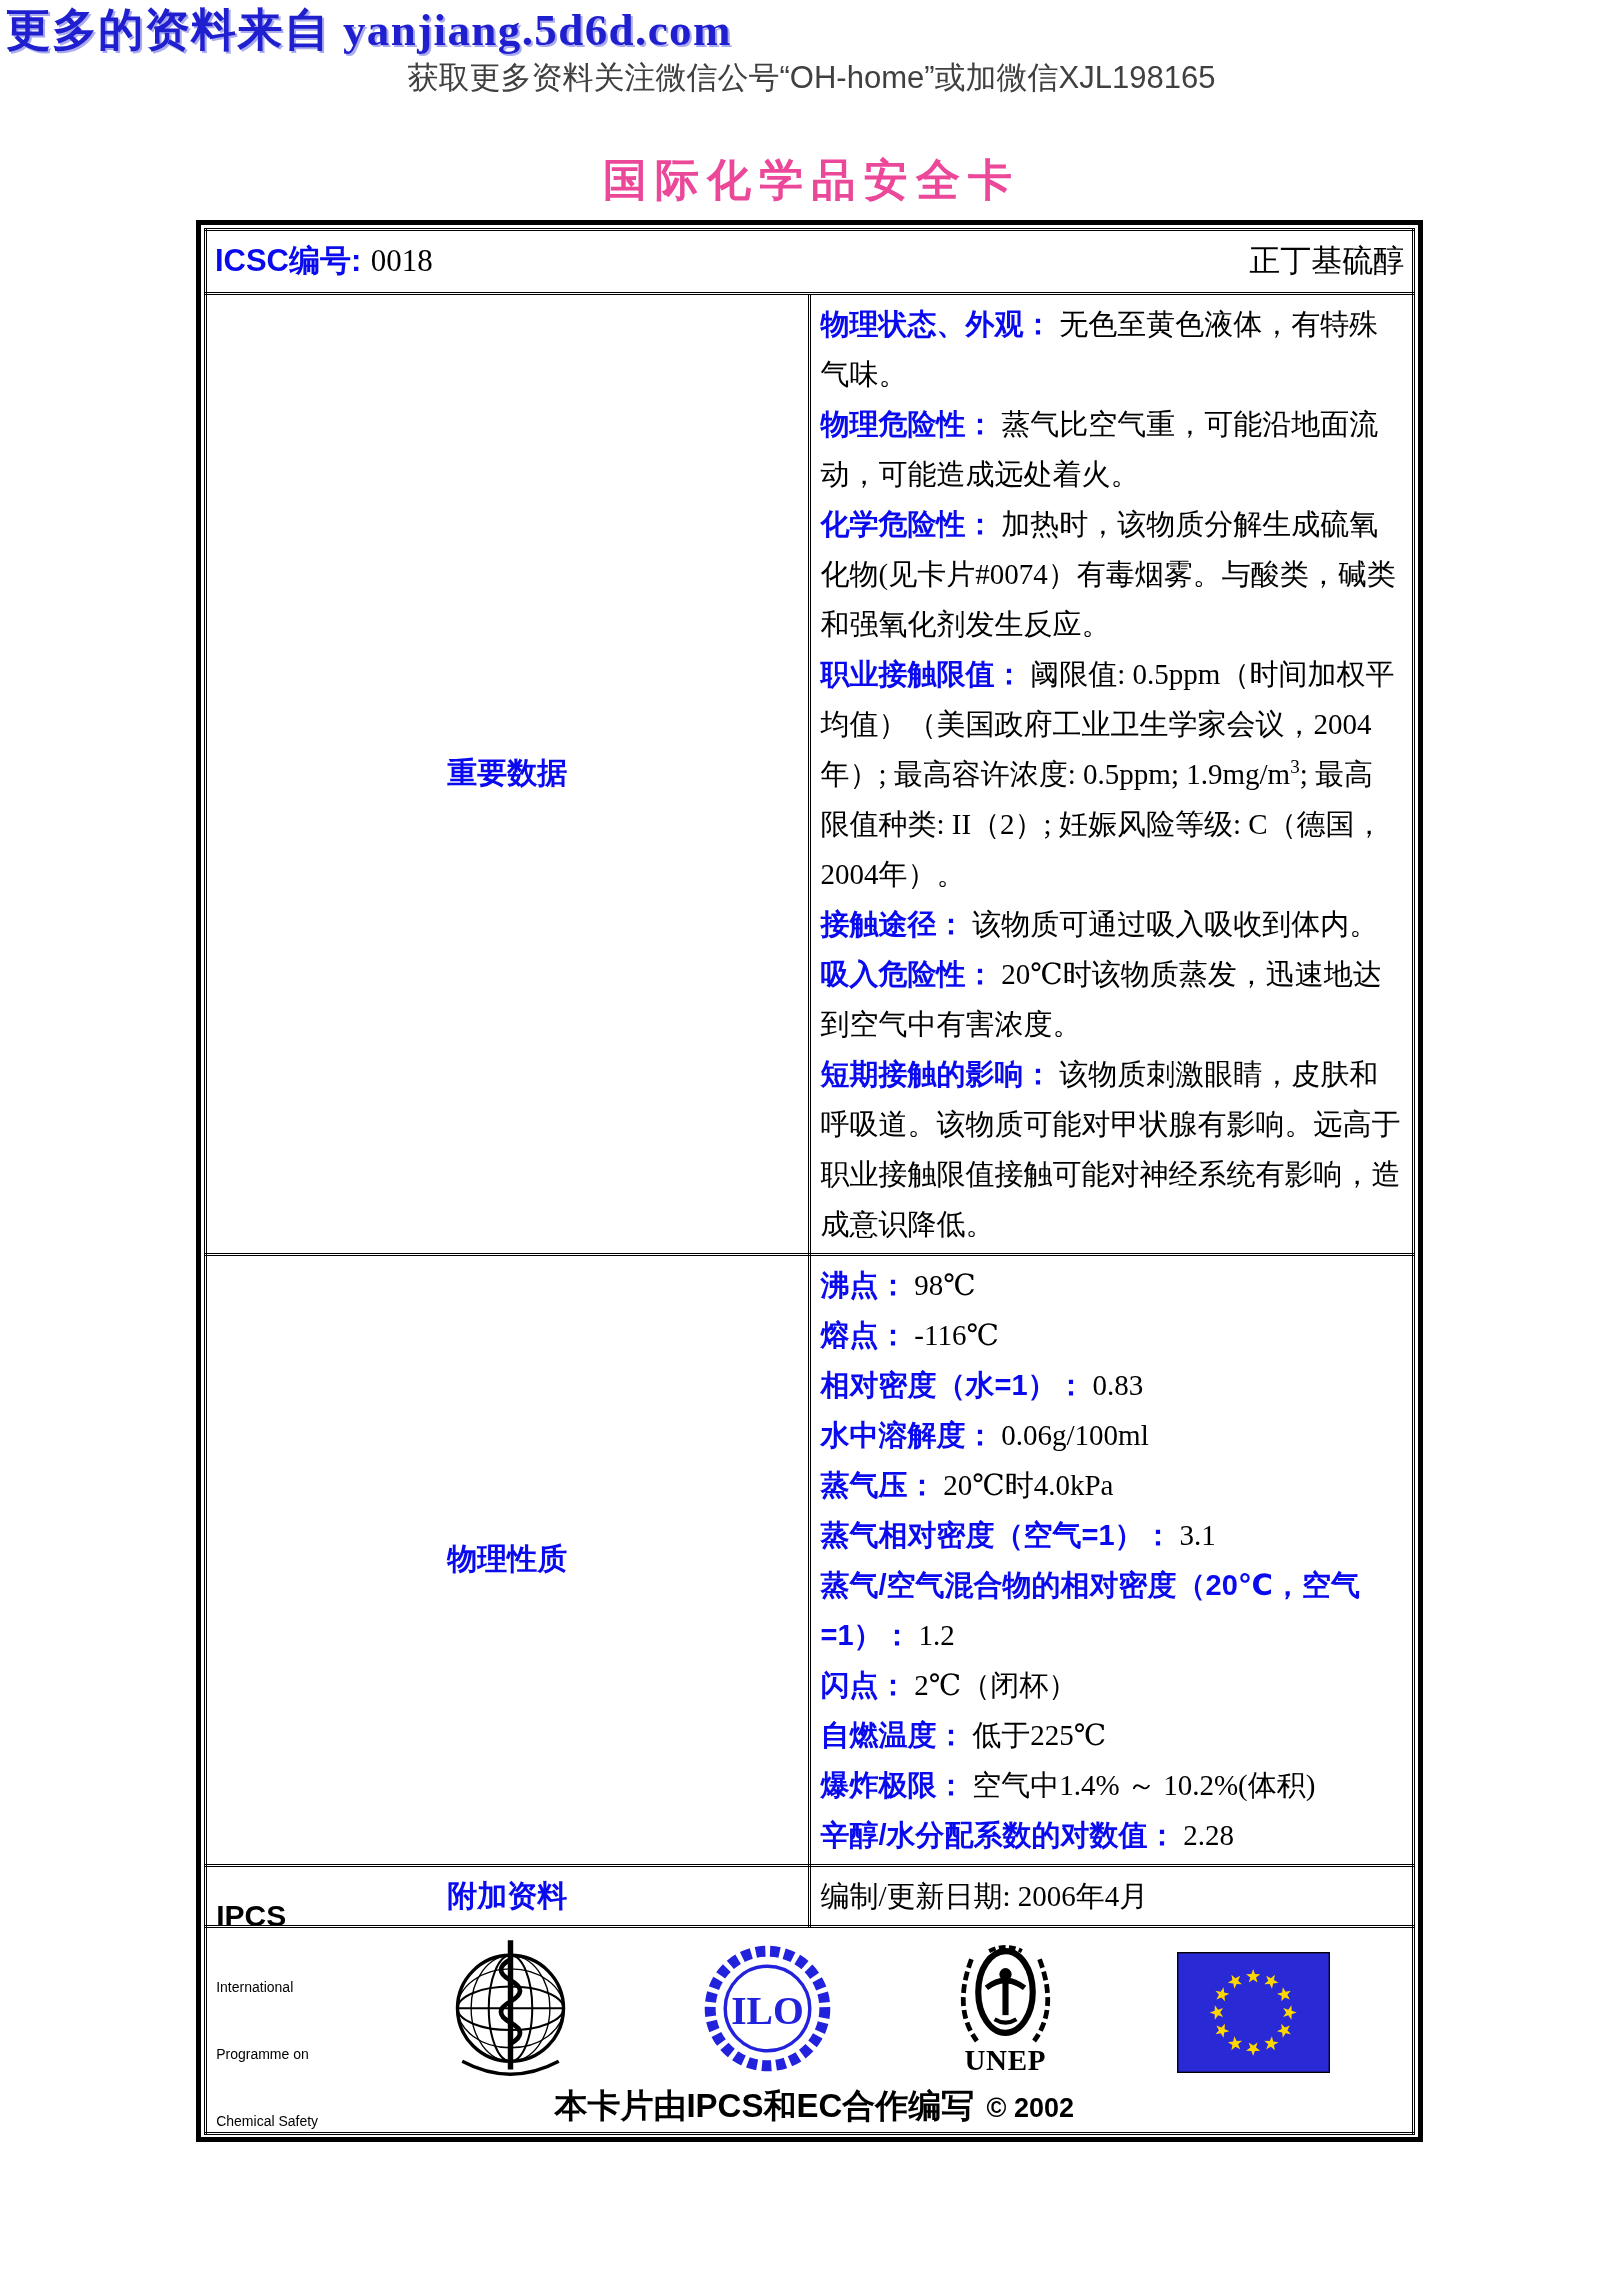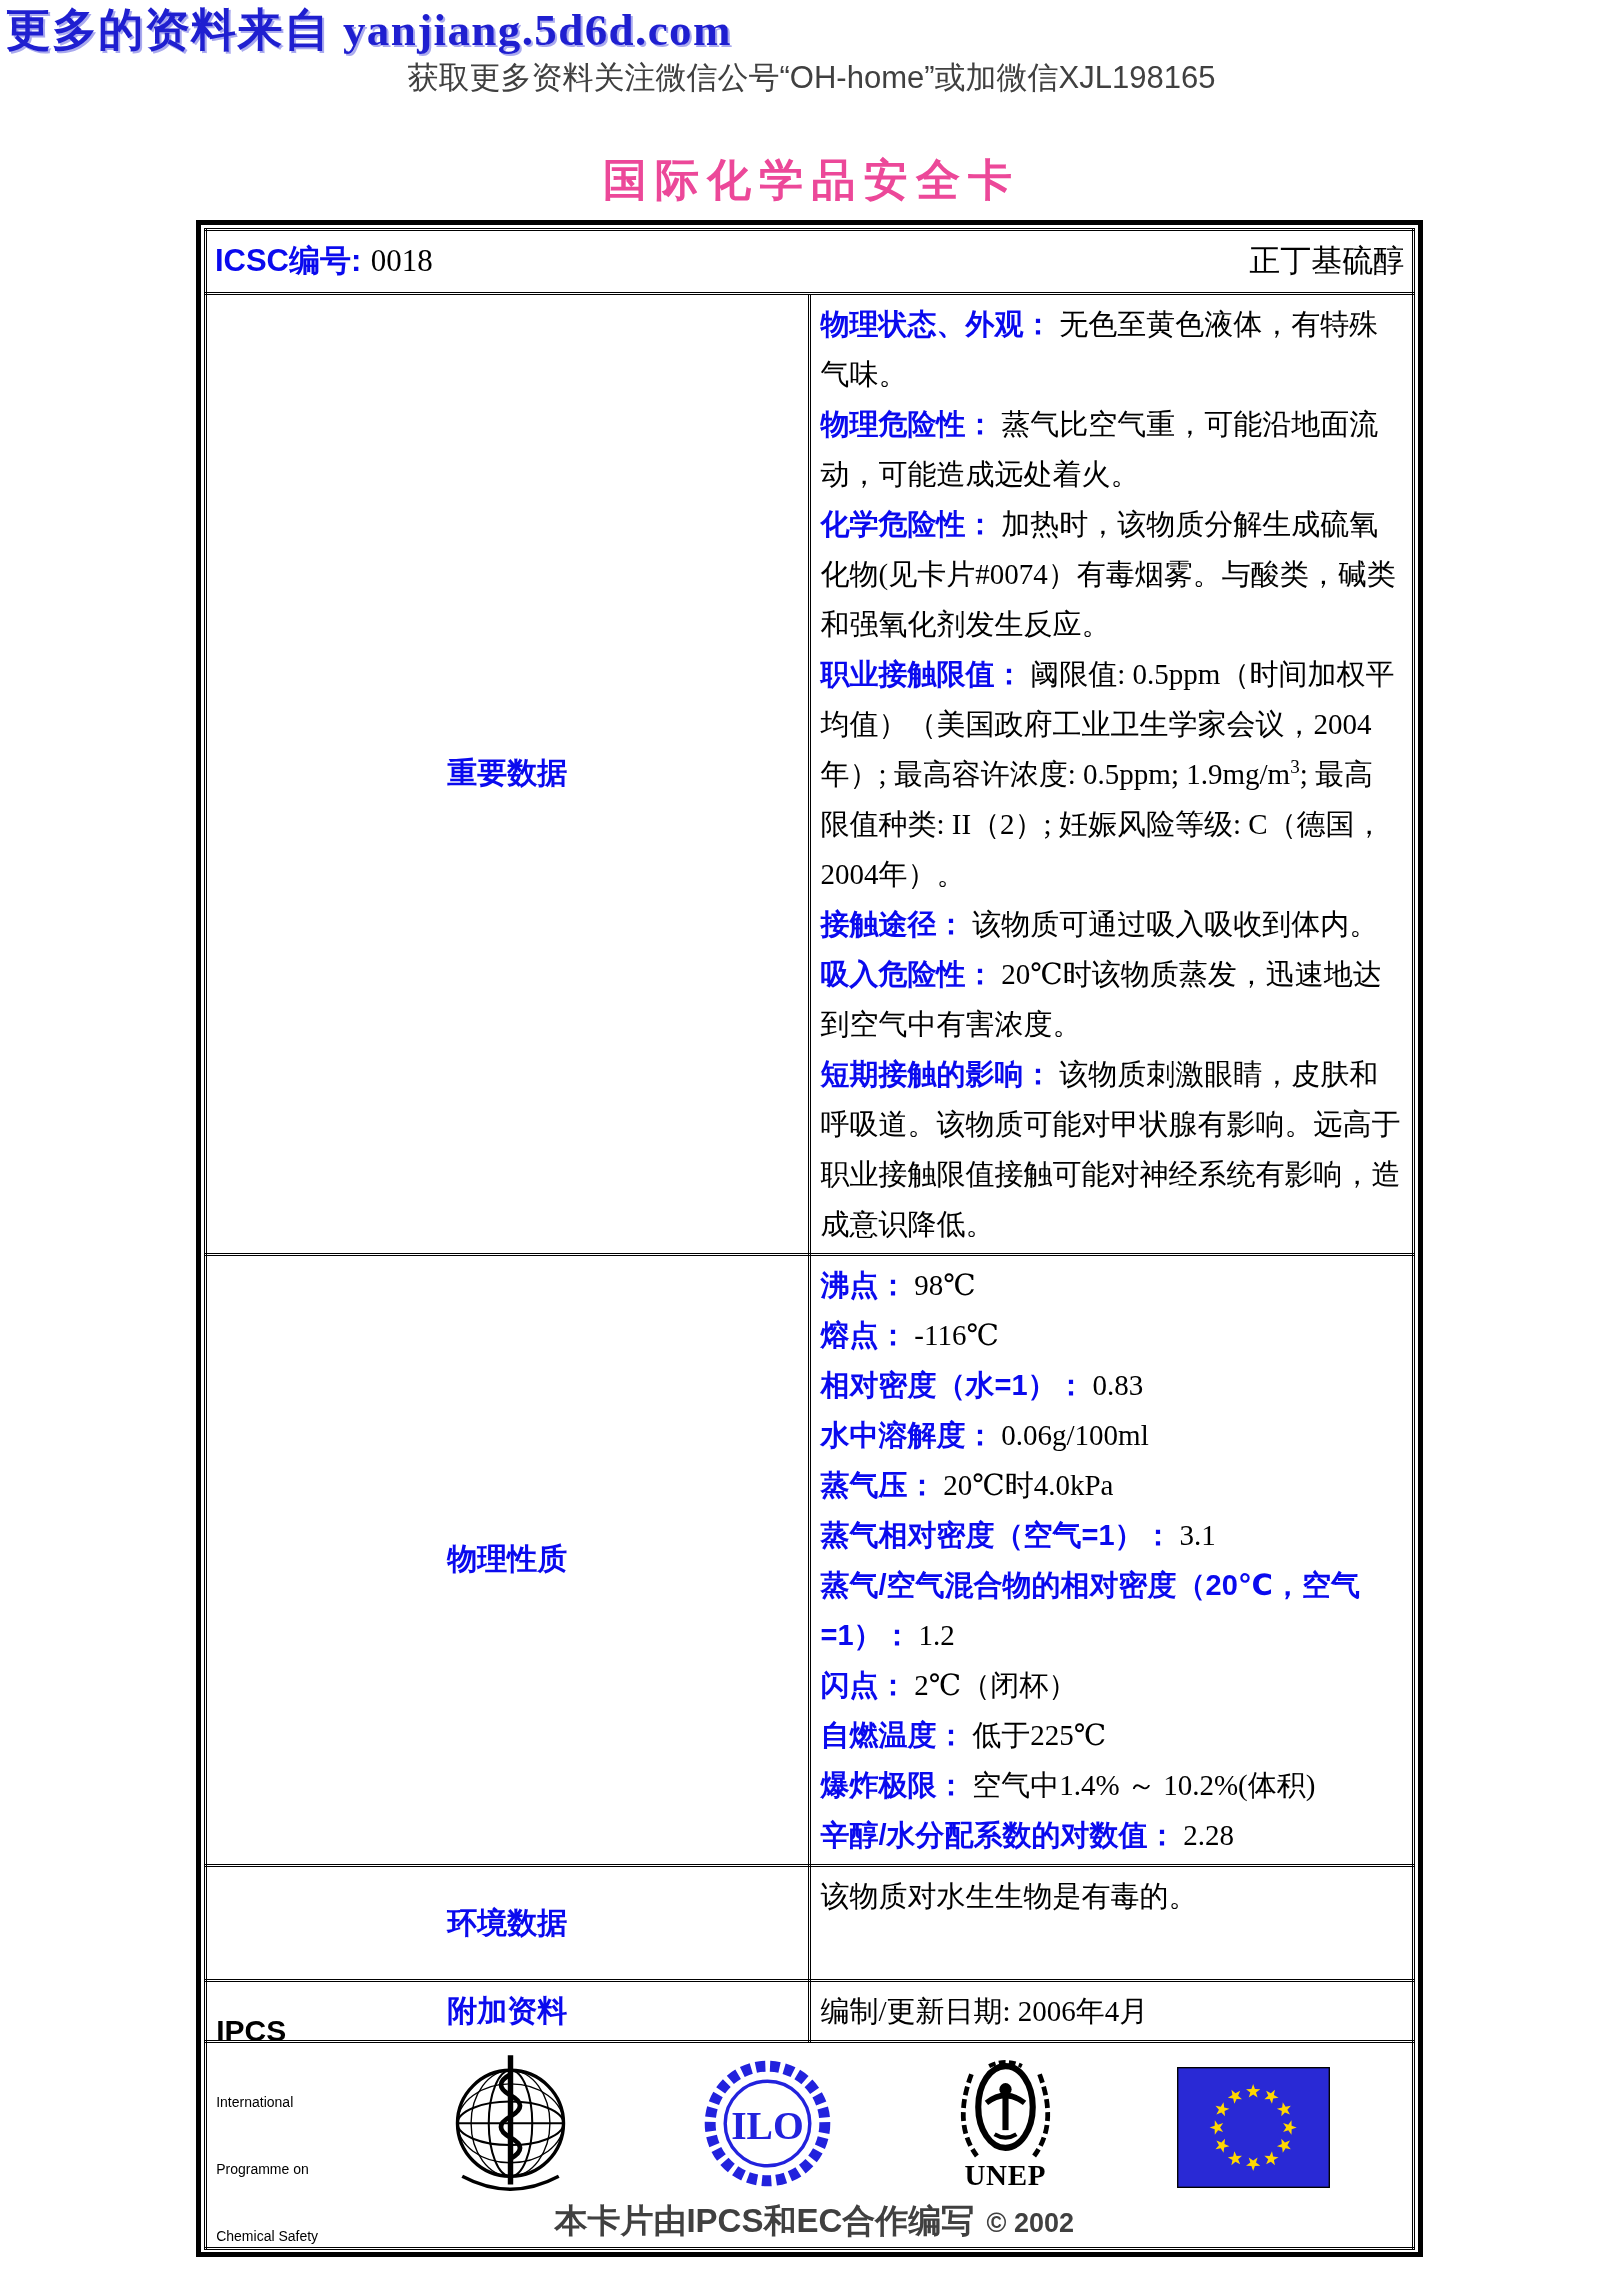--- a/index.html
+++ b/index.html
@@ -77,21 +77,21 @@
   }
   .ipcs-block { font-family:"Liberation Sans","DejaVu Sans",sans-serif; padding-top:13.6px; }
   .ipcs-acronym { font-size:30px; font-weight:bold; line-height:37px; }
   .ipcs-line { font-size:14px; line-height:27px;margin-top:40px; }
   .logo-box { display:flex; flex-direction:column; align-items:center; }
   .unep-label {
     font-family:"Liberation Serif","DejaVu Serif",serif; font-weight:bold;
     font-size:29px; letter-spacing:0.7px; margin-top:-4.1px; text-align:center;
   }
   .caption-line {
-    text-align:center; color:#404040; font-weight:bold; font-size:33px;
+    text-align:center; color:#000000; font-weight:bold; font-size:33px;
     font-family:"Liberation Sans","DejaVu Sans",sans-serif; margin-top:4.1px;
     white-space:nowrap;
   }
   .caption-copy { font-size:27px; font-weight:bold; margin-left:12.3px; }
 </style>
 </head>
 <body>
 
 <div class="site-line">更多的资料来自 yanjiang.5d6d.com</div>
 <div class="wechat-line">获取更多资料关注微信公号“OH-home”或加微信XJL198165</div>
@@ -134,26 +134,20 @@
         <div class="item"><span class="k">蒸气压：</span><span class="v">20℃时4.0kPa</span></div>
         <div class="item"><span class="k">蒸气相对密度（空气=1）：</span><span class="v">3.1</span></div>
         <div class="item"><span class="k">蒸气/空气混合物的相对密度（20℃，空气=1）：</span><span class="v">1.2</span></div>
         <div class="item"><span class="k">闪点：</span><span class="v">2℃（闭杯）</span></div>
         <div class="item"><span class="k">自燃温度：</span><span class="v">低于225℃</span></div>
         <div class="item"><span class="k">爆炸极限：</span><span class="v">空气中1.4% ～ 10.2%(体积)</span></div>
         <div class="item"><span class="k">辛醇/水分配系数的对数值：</span><span class="v">2.28</span></div>
       </td>
     </tr>
 
-    <tr class="row-env">
-      <td class="lbl-cell">环境数据</td>
-      <td class="content-cell">
-        <span class="v">该物质对水生生物是有毒的。</span>
-      </td>
-    </tr>
 
 
     <tr class="row-add">
       <td class="lbl-cell">附加资料</td>
       <td class="content-cell">
         <span class="v">编制/更新日期: 2006年4月</span>
       </td>
     </tr>
 
     <tr>

